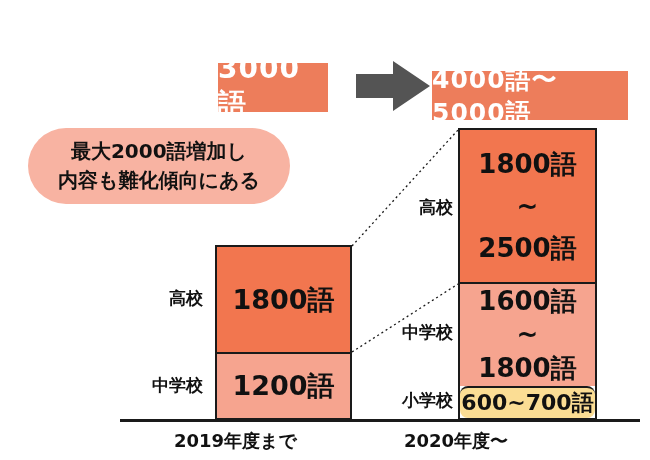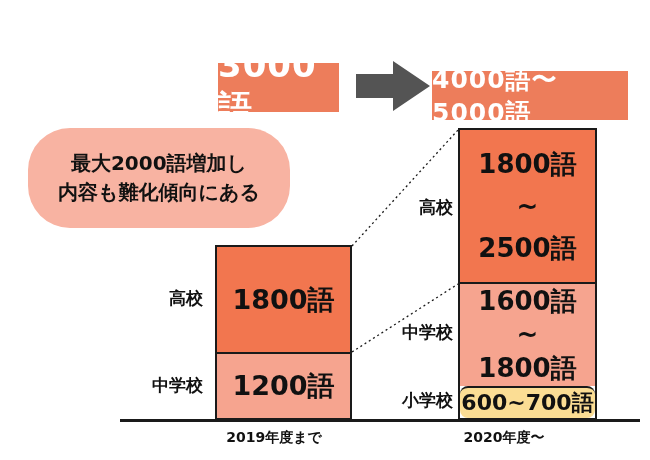--- a/index.html
+++ b/index.html
@@ -8,25 +8,25 @@
     position:relative; width:650px; height:460px; background:#ffffff;
     overflow:hidden;
     font-family:"DejaVu Sans","Liberation Sans",sans-serif;
     color:#111;
   }
   .top-box {
     position:absolute; background:var(--box-orange,#ED7D5B); color:#ffffff;
     font-weight:bold; display:flex; align-items:center; justify-content:center;
     letter-spacing:1px;
   }
-  .top-box.before { left:218px; top:63px; width:121px; height:49px; font-size:34px; }
+  .top-box.before { left:218px; top:63px; width:110px; height:49px; font-size:28px; }
   .top-box.after  { left:432px; top:63px; width:196px; height:49px; font-size:25px;margin-top:8px; }
   .arrow-svg { position:absolute; left:356px; top:61px; }
   .bubble {
-    position:absolute; left:28px; top:128px; width:262px; height:100px;
+    position:absolute; left:28px; top:128px; width:262px; height:76px;
     background:var(--bubble-pink,#F8B3A2); border-radius:42px;
     display:flex; align-items:center; justify-content:center; text-align:center;
     font-size:20px; font-weight:bold; line-height:1.45; white-space:pre-line;
   }
   .connectors { position:absolute; left:0; top:0; pointer-events:none; }
   .bar { position:absolute; border:2px solid var(--line-black,#1a1a1a); }
   .bar .seg {
     display:flex; align-items:center; justify-content:center; text-align:center;
     font-weight:bold; white-space:pre-line;
   }
@@ -41,21 +41,21 @@
   .side-label {
     position:absolute; width:100px; text-align:right;
     font-size:17px; font-weight:bold;
   }
   .sl-left-koko  { left:103px; top:287px; }
   .sl-left-chu   { left:103px; top:374px; }
   .sl-right-koko { left:353px; top:196px; }
   .sl-right-chu  { left:353px; top:321px; }
   .sl-right-sho  { left:353px; top:389px; }
   .baseline { position:absolute; left:120px; top:419px; width:520px; height:3px; background:var(--line-black,#1a1a1a); }
-  .axis-label { position:absolute; top:429px; width:200px; text-align:center; font-size:14px; font-weight:600; }
+  .axis-label { position:absolute; top:429px; width:200px; font-size:18px; font-weight:600; }
   .axis-label.before { left:174px; }
   .axis-label.after  { left:404px; }
 </style>
 </head>
 <body>
 
 <div class="canvas">
 
   <div class="top-box before">
     <span>3000語</span>

